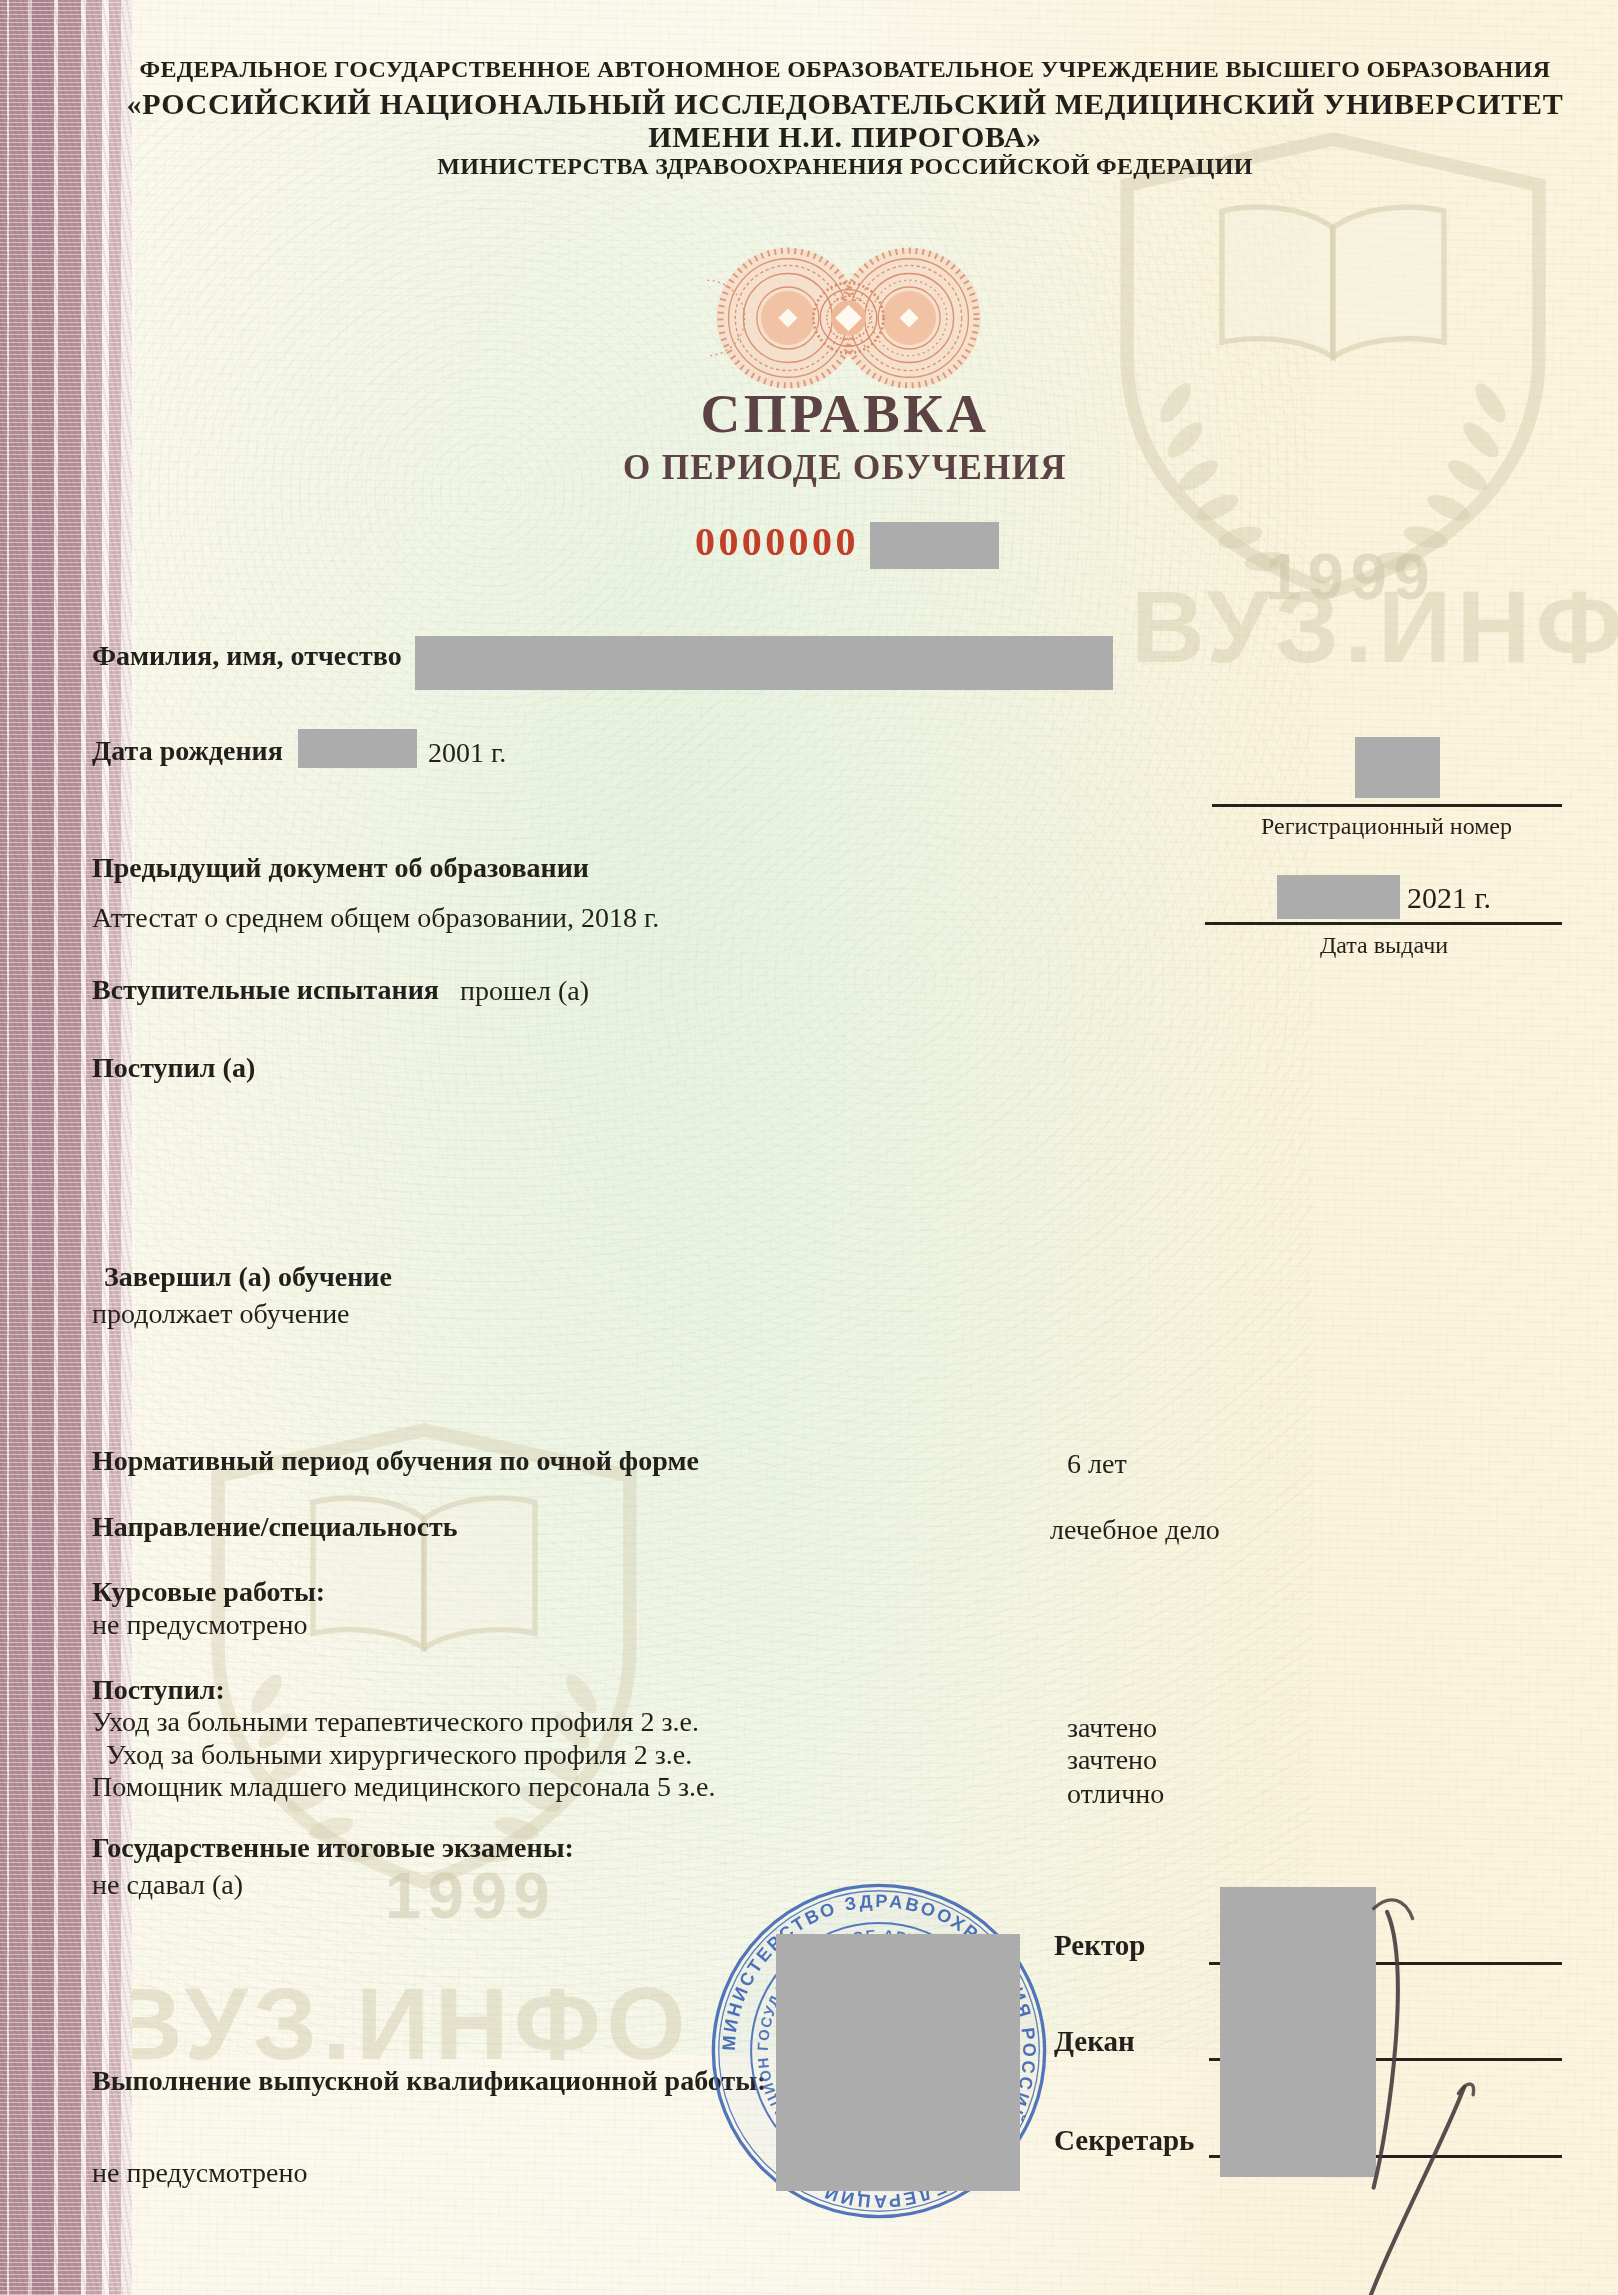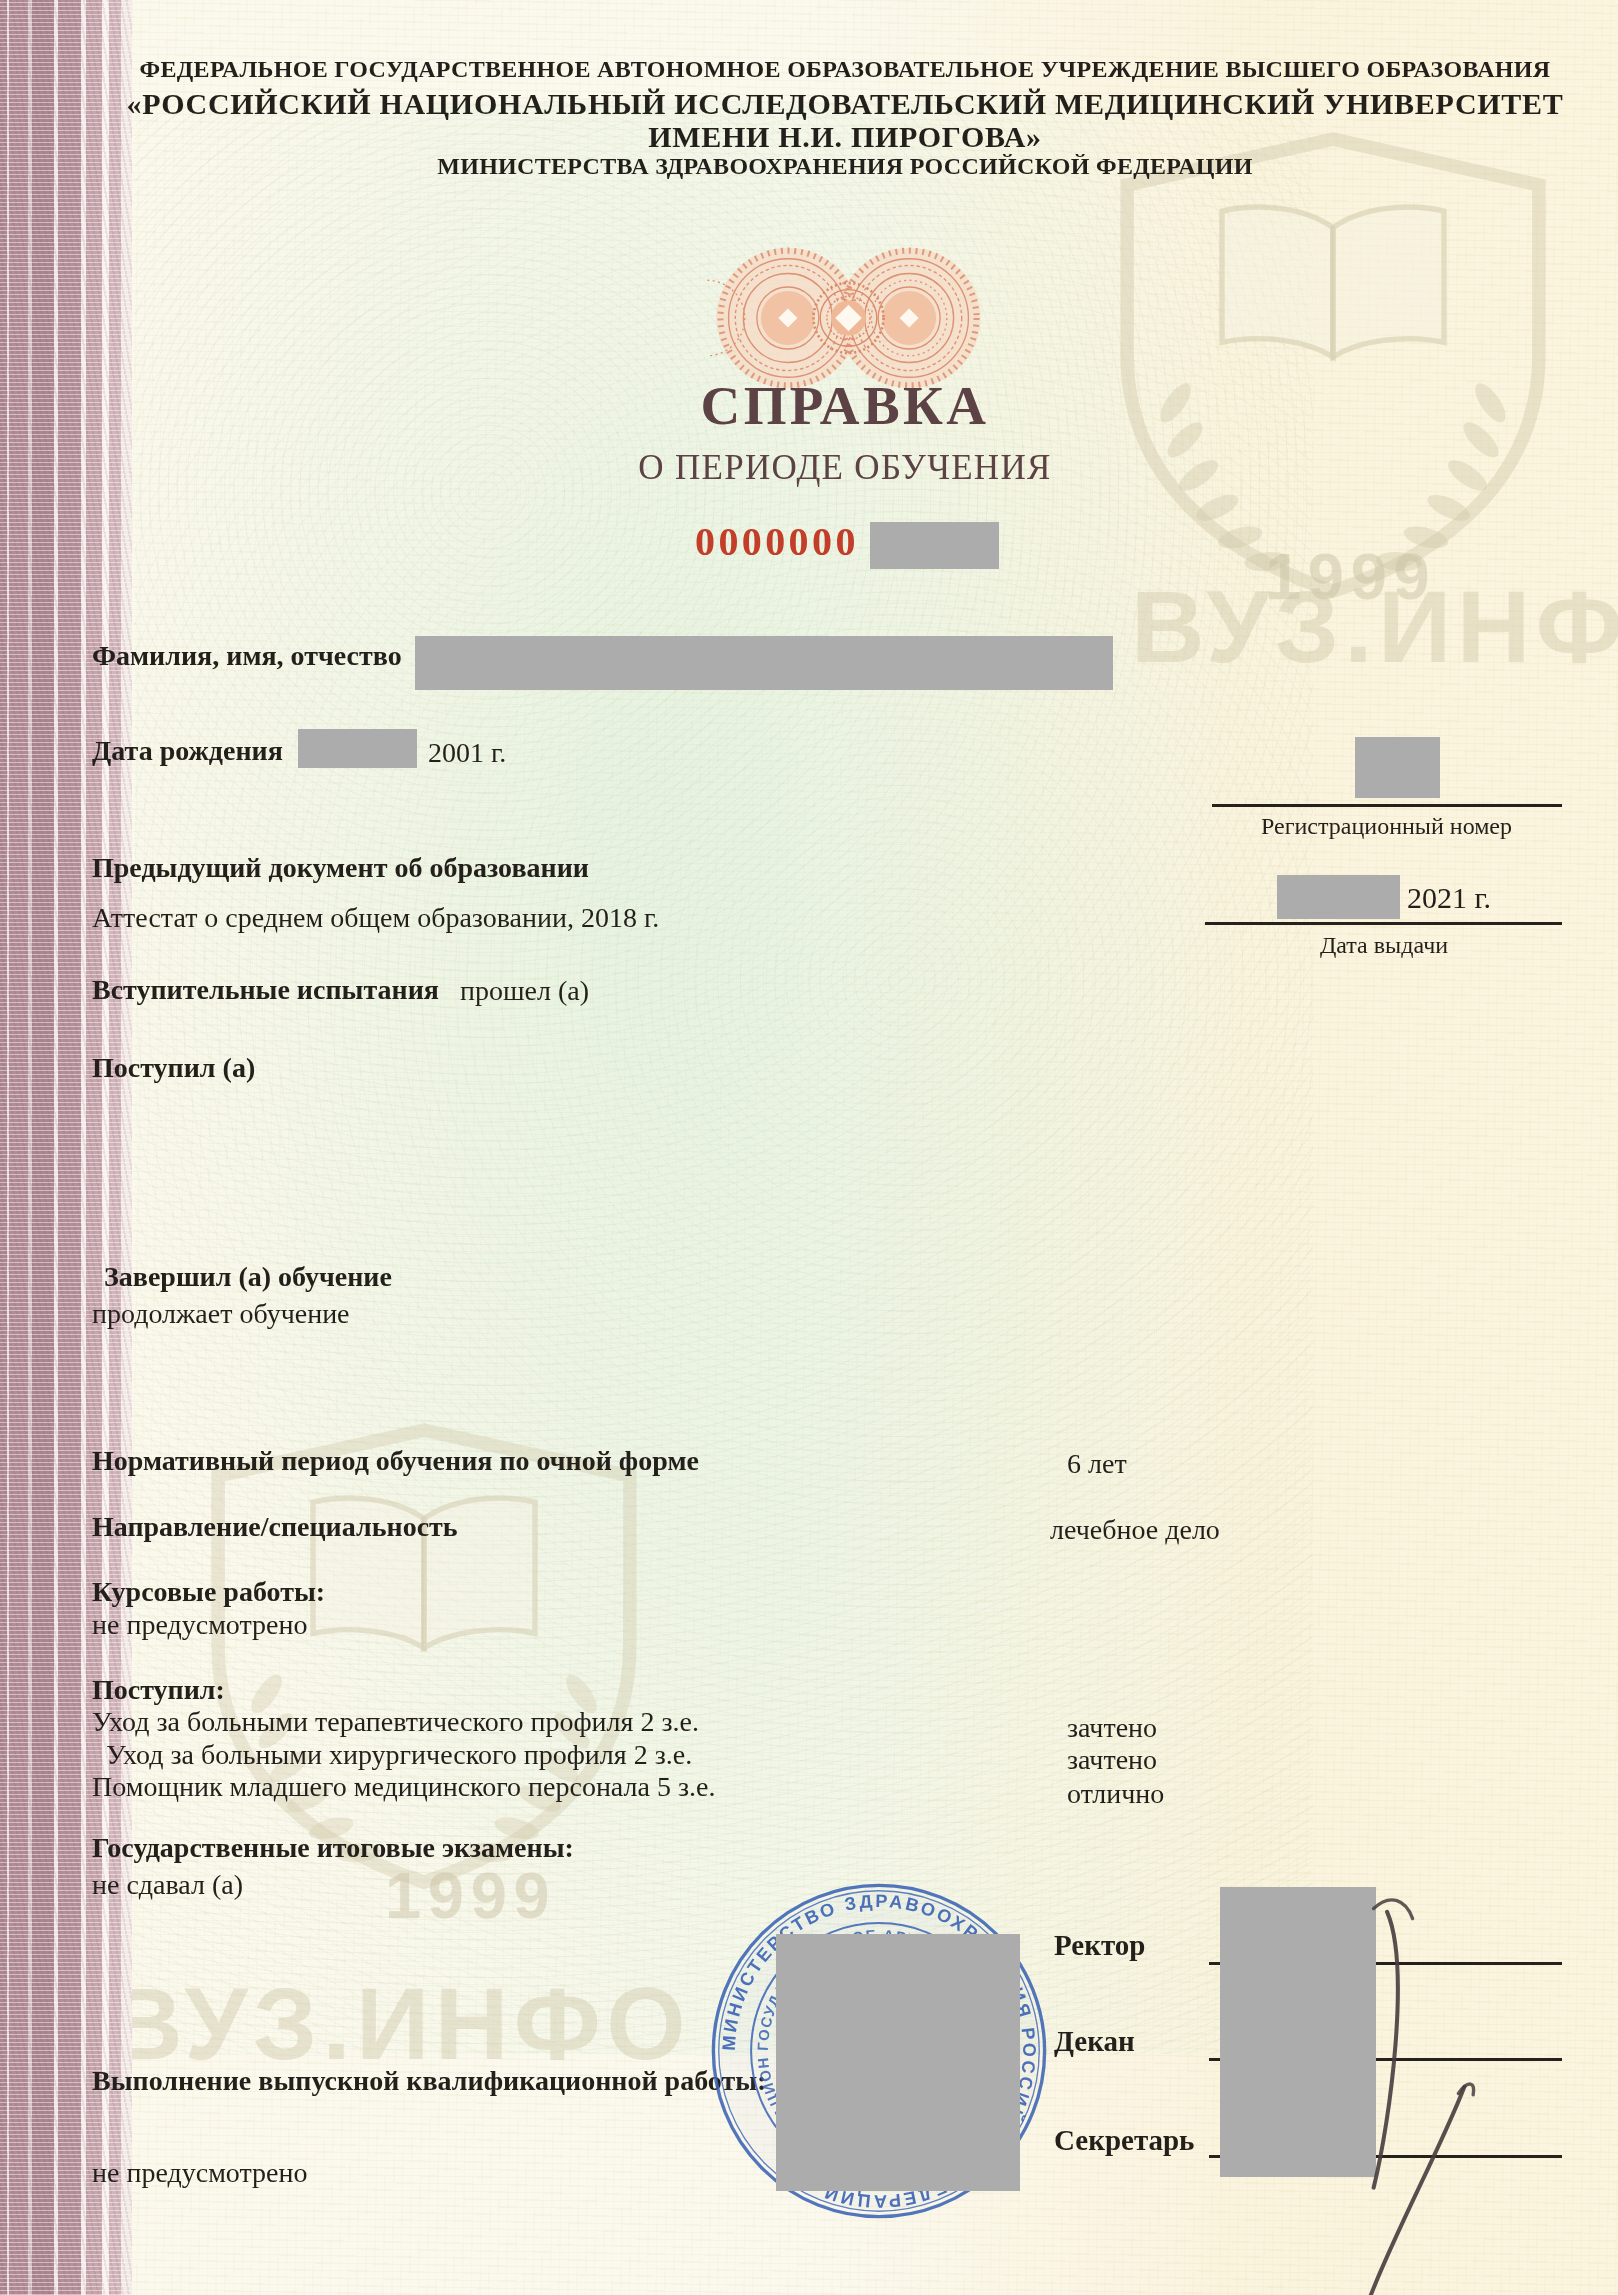--- a/index.html
+++ b/index.html
@@ -128,22 +128,22 @@
       <circle cx="210" cy="120" r="52" stroke-width="4" stroke-dasharray="3 4"></circle>
       <circle cx="210" cy="120" r="42" stroke-width="2"></circle>
       <circle cx="210" cy="120" r="32" stroke-width="2" stroke-dasharray="3 3"></circle>
     </g>
     <circle cx="210" cy="120" r="26" fill="#efb896"></circle>
     <rect x="196" y="106" width="28" height="28" fill="#fdf8f0" transform="rotate(45 210 120)"></rect>
     <rect x="110" y="110" width="20" height="20" fill="#fdf8f0" transform="rotate(45 120 120)"></rect>
     <rect x="290" y="110" width="20" height="20" fill="#fdf8f0" transform="rotate(45 300 120)"></rect>
   </svg>
 
-  <div class="abs title" style="top:374px;">СПРАВКА</div>
-  <div class="abs subtitle" style="top:448px;">О ПЕРИОДЕ ОБУЧЕНИЯ</div>
+  <div class="abs title" style="top:382px;">СПРАВКА</div>
+  <div class="abs subtitle" style="top:448px;font-weight:bold;">О ПЕРИОДЕ ОБУЧЕНИЯ</div>
 
   <div class="abs serial" style="left:695px;top:518px;">0000000</div>
   <div class="abs redact" style="left:870px;top:522px;width:129px;height:47px;"></div>
 
   <div class="abs lbl" style="left:92px;top:640px;">Фамилия, имя, отчество</div>
   <div class="abs redact" style="left:415px;top:636px;width:698px;height:54px;"></div>
 
   <div class="abs lbl" style="left:92px;top:735px;">Дата рождения</div>
   <div class="abs redact" style="left:298px;top:729px;width:119px;height:39px;"></div>
   <div class="abs val" style="left:428px;top:737px;">2001 г.</div>

